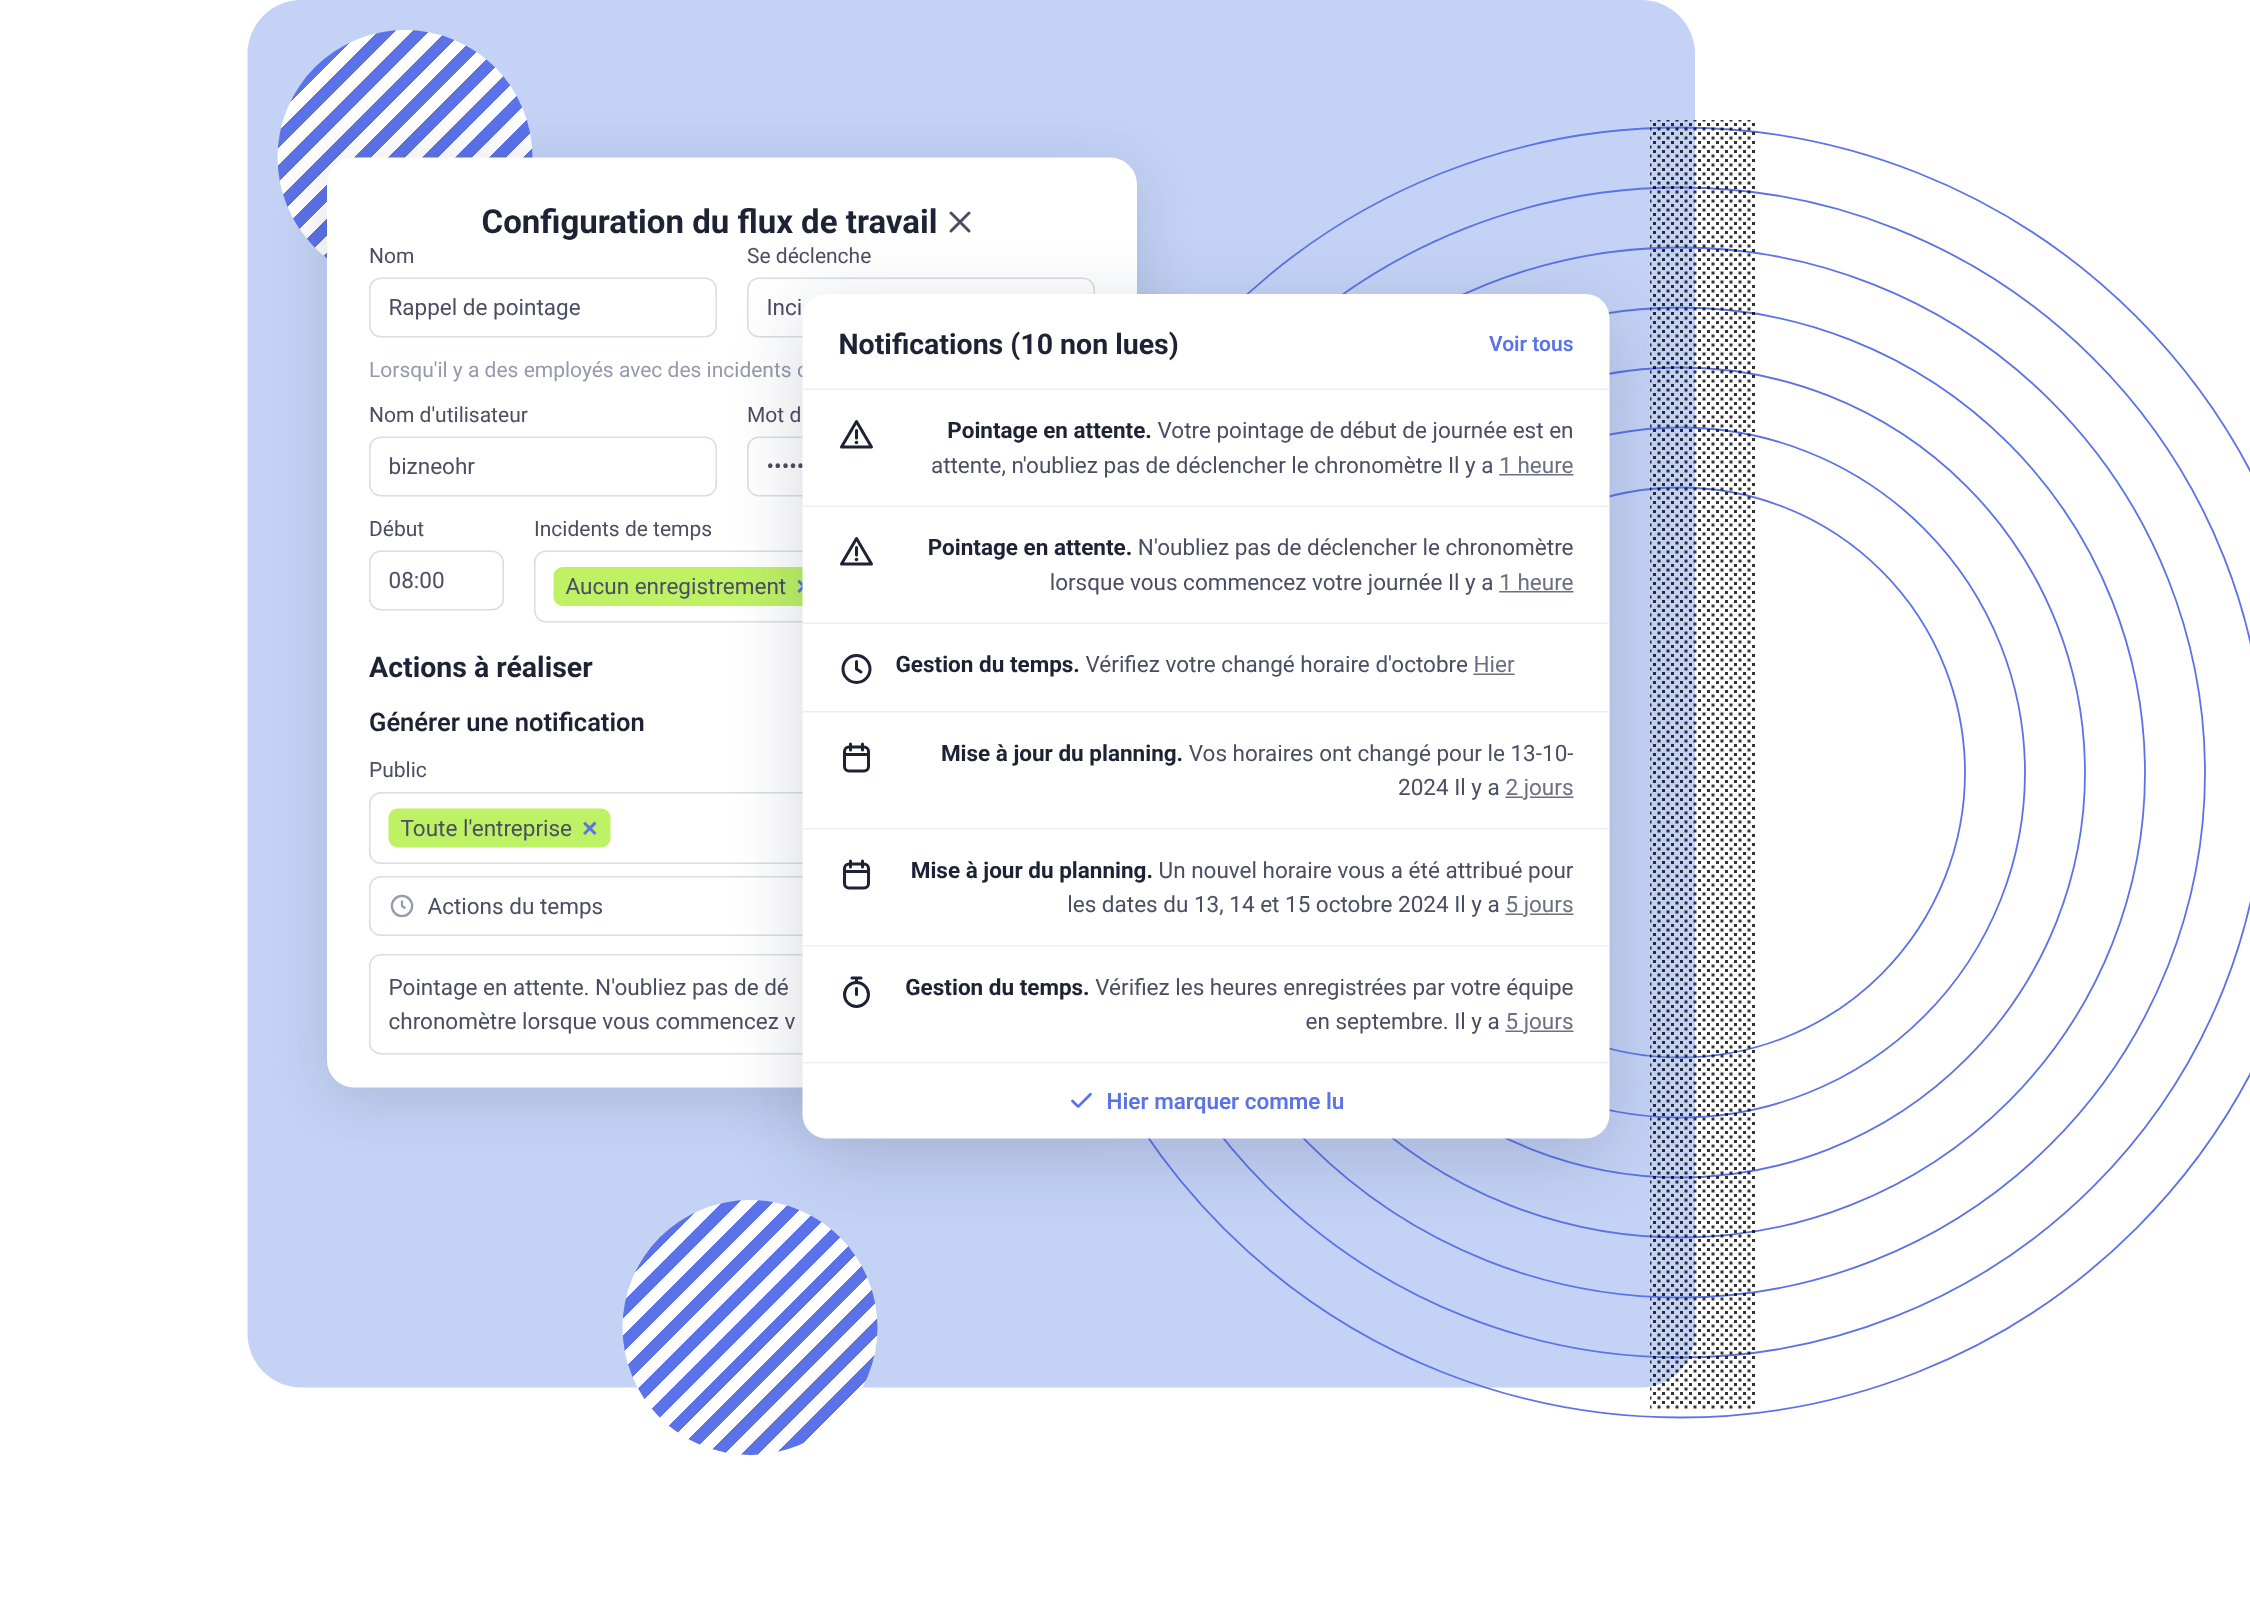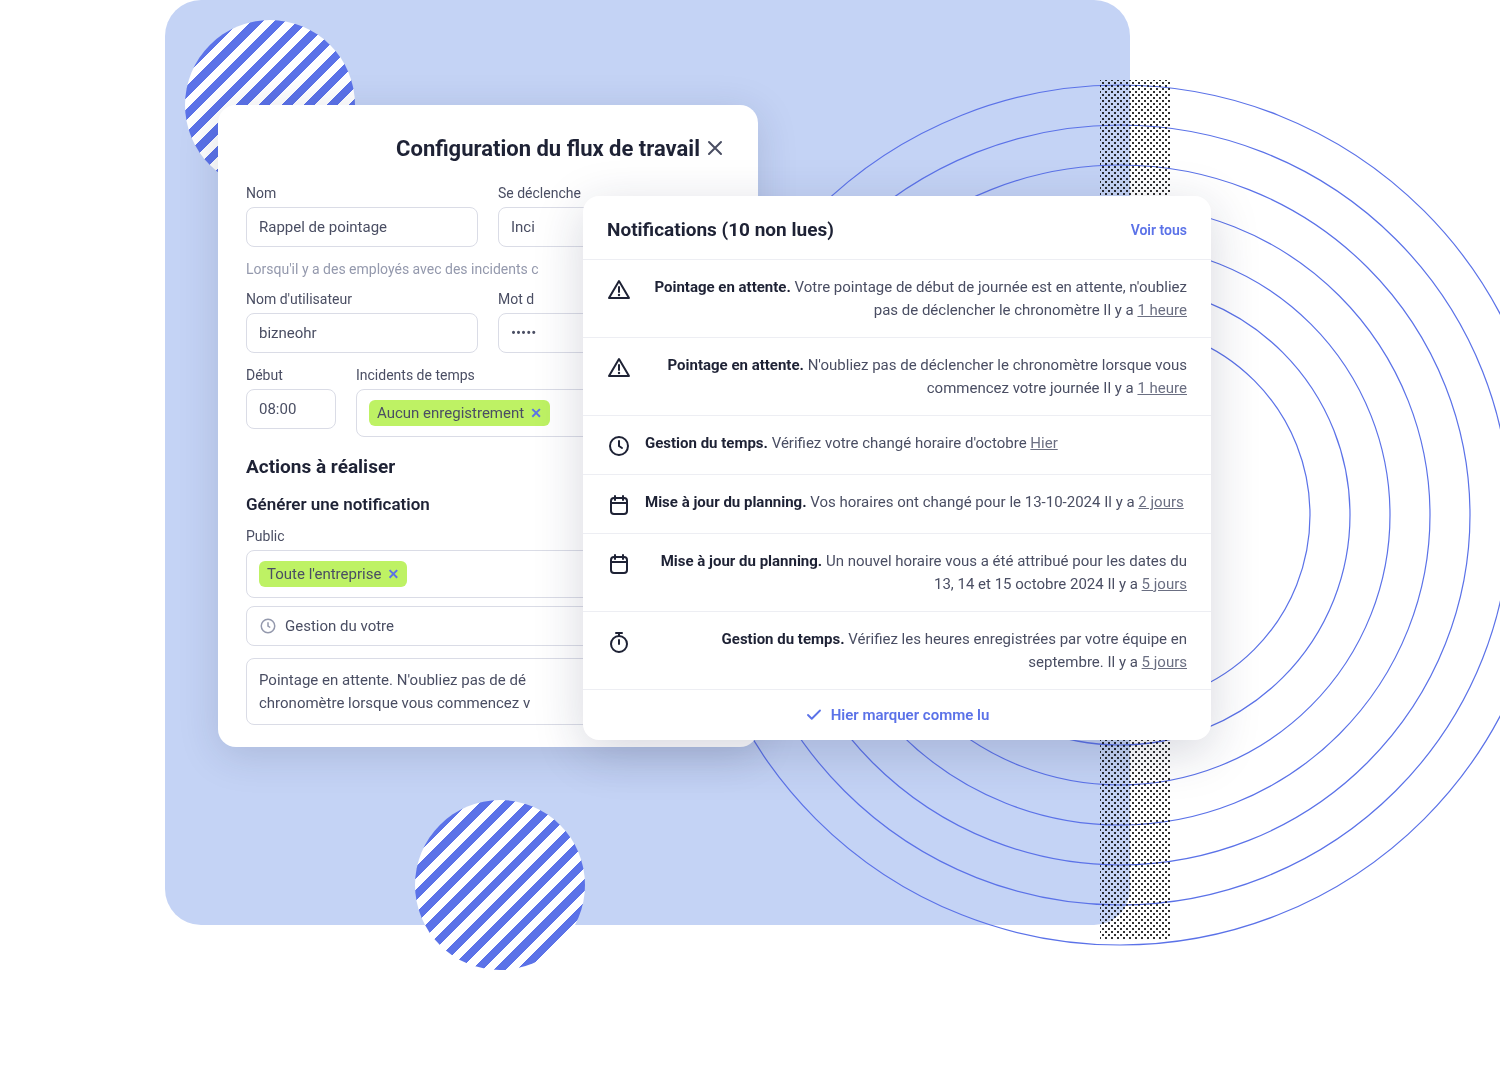--- a/index.html
+++ b/index.html
@@ -55,23 +55,22 @@
   position: absolute;
   left: 218px; top: 105px;
   width: 540px;
   background: #fff;
   border-radius: 18px;
   box-shadow: 0 8px 40px rgba(30,35,70,0.15);
   padding: 28px 28px 18px 28px;
 }
 .config-header {
   display: flex;
-  justify-content: flex-end;
+  justify-content: center;
   align-items: center;
-  margin-bottom: 22px;
 }
 .config-header h2 {
   font-size: 22px;
   font-weight: 700;
   color: #1E2235;
 }
 .close-btn {
   width: 30px; height: 30px;
   display: flex; align-items:center; justify-content:center;
   cursor: pointer;
@@ -130,27 +129,26 @@
   margin-top: 12px;
   min-height: 58px;
   line-height: 1.5;
   resize: none;
 }
 
 
 .notif-panel {
   position: absolute;
   left: 535px; top: 196px;
-  width: 628px;
+  width: 538px;
   background: #fff;
   border-radius: 16px;
   box-shadow: 0 12px 50px rgba(30,35,70,0.18);
   display: flex;
   flex-direction: column;
-  margin-left: 48px;
 }
 .notif-header {
   display: flex;
   justify-content: space-between;
   align-items: center;
   padding: 22px 24px 18px 24px;
 }
 .notif-header h3 {
   font-size: 19px;
   font-weight: 700;
@@ -286,21 +284,21 @@
         <span class="x">✕</span>
       </span>
     </div>
   </div>
 
   <div class="select-with-icon">
     <svg width="18" height="18" viewBox="0 0 24 24" fill="none" stroke="#9499AD" stroke-width="2">
         <circle cx="12" cy="12" r="9"></circle>
         <path d="M12 7v5l3 2"></path>
       </svg>
-    <span>Gestion du votre</span>
+    <span>Actions du temps</span>
   </div>
 
   <textarea class="textarea" style="">Pointage en attente. N'oubliez pas de dé
 chronomètre lorsque vous commencez v</textarea>
 </div>
 
 <div class="notif-panel">
   <div class="notif-header">
     <h3>Notifications (10 non lues)</h3>
     <span class="see-all">Voir tous</span>

